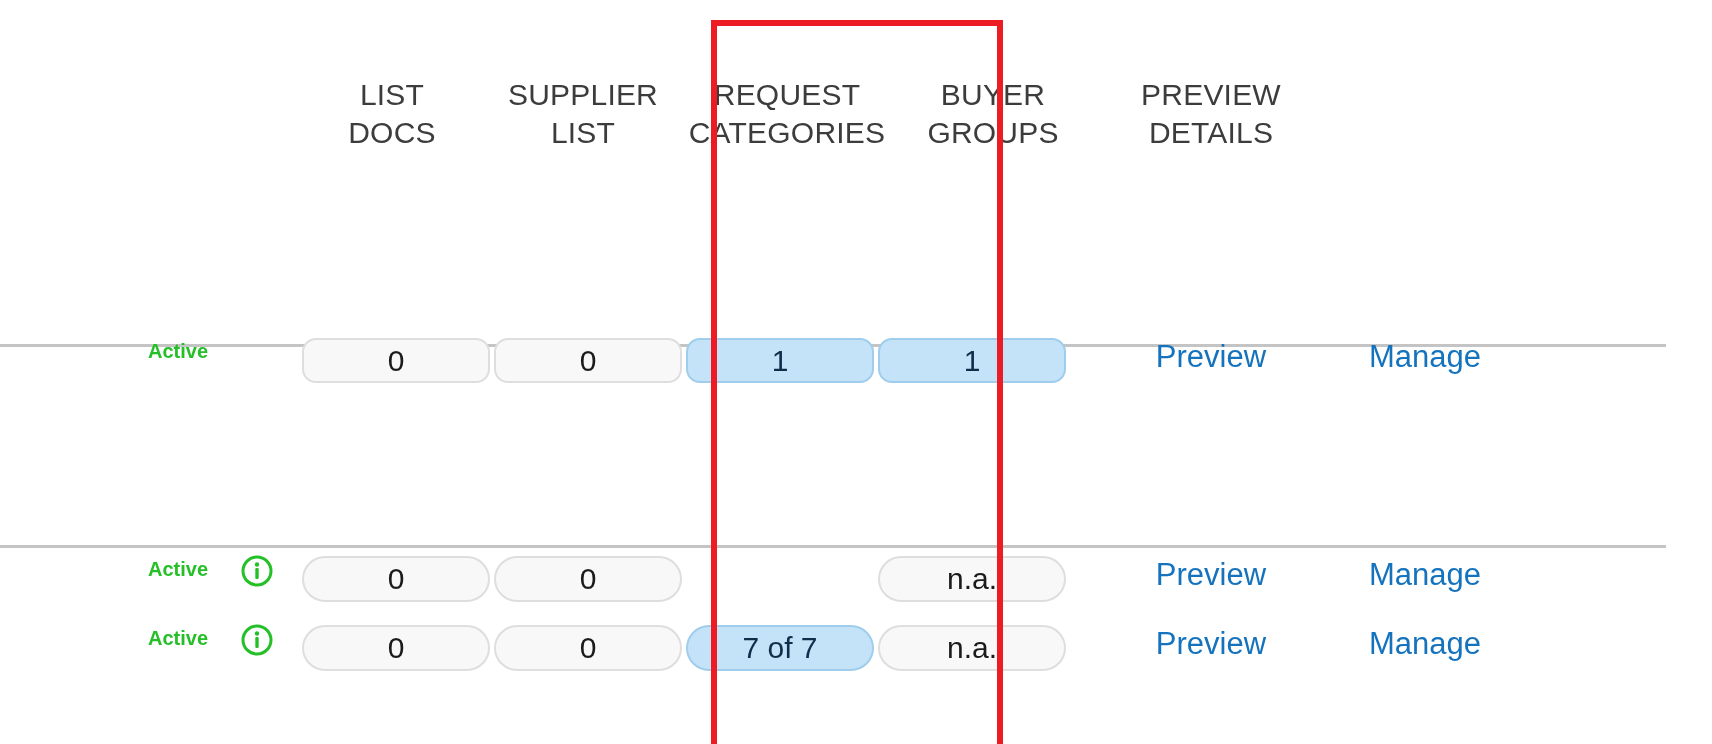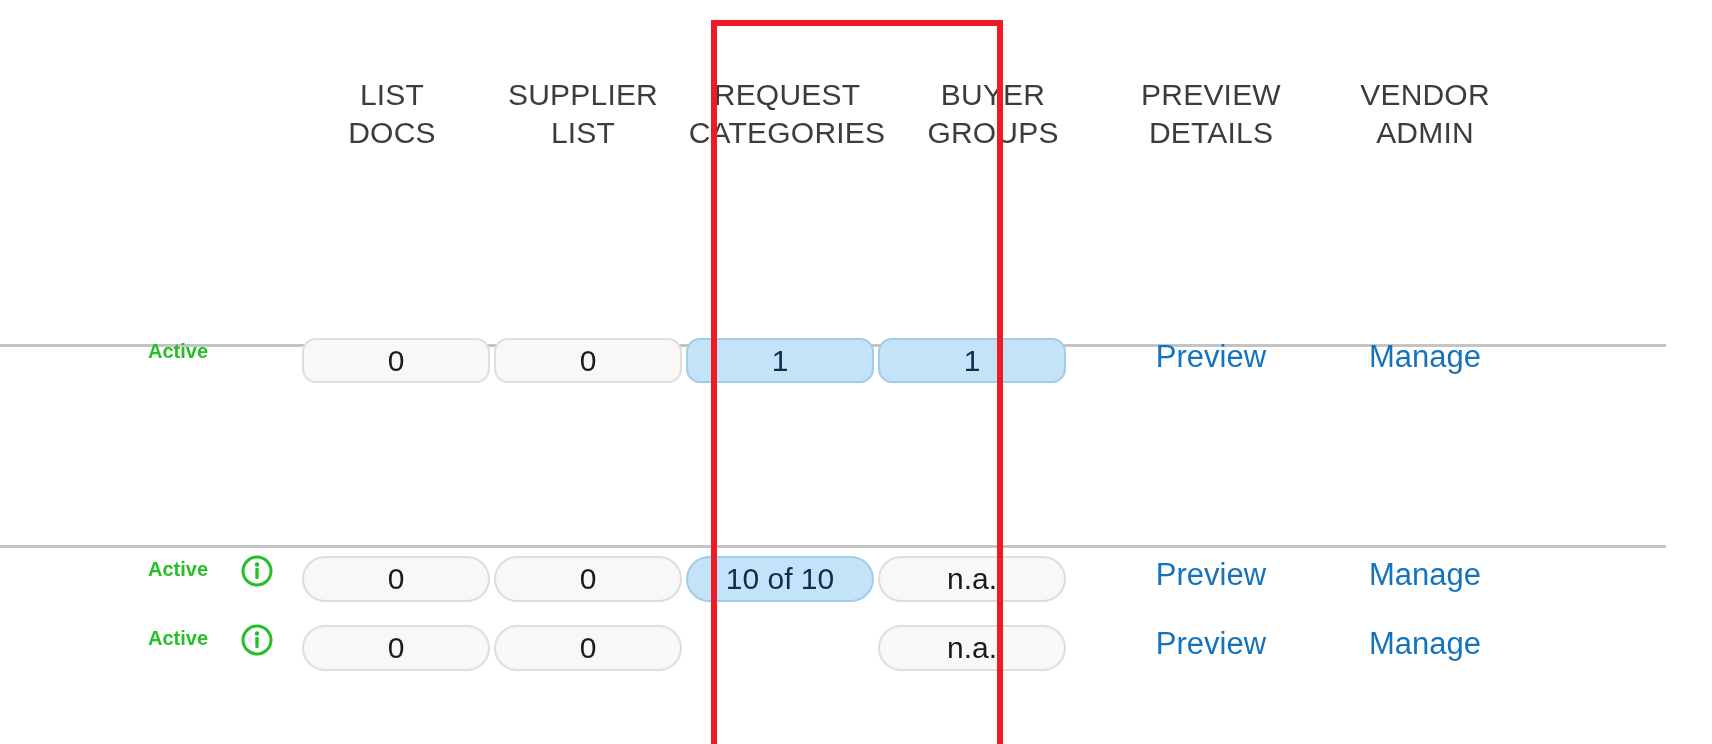--- a/index.html
+++ b/index.html
@@ -122,22 +122,20 @@
     <div class="col-head" style="left:292px;width:200px;">LIST
 DOCS</div>
     <div class="col-head" style="left:483px;width:200px;">SUPPLIER
 LIST</div>
     <div class="col-head" style="left:677px;width:220px;">REQUEST
 CATEGORIES</div>
     <div class="col-head" style="left:893px;width:200px;">BUYER
 GROUPS</div>
     <div class="col-head" style="left:1106px;width:210px;">PREVIEW
 DETAILS</div>
-    <div class="col-head" style="left:1320px;width:210px;">VENDOR
-ADMIN</div>
   </div>
 
   <div class="divider" style="left:0px;top:344px;width:1666px;"></div>
 
   <div class="row" style="top:0;height:744px;">
     <div class="status" style="left:78px;top:340px;width:200px;">Active</div>
 
     <div class="pill grey r-sm" style="left:302px;top:338px;width:188px;height:45px;">0</div>
 
     <div class="pill grey r-sm" style="left:494px;top:338px;width:188px;height:45px;">0</div>
@@ -161,21 +159,20 @@
         <circle cx="17" cy="17" r="14" fill="none" stroke="#25c028" stroke-width="3"></circle>
         <circle cx="17" cy="10.5" r="2.2" fill="#25c028"></circle>
         <rect x="15.3" y="14" width="3.4" height="11" rx="1.2" fill="#25c028"></rect>
       </svg>
     </span>
 
     <div class="pill grey r-full" style="left:302px;top:556px;width:188px;height:46px;">0</div>
 
     <div class="pill grey r-full" style="left:494px;top:556px;width:188px;height:46px;">0</div>
 
-    <div class="pill blue r-full" style="left:686px;top:556px;width:188px;height:46px;">10 of 10</div>
 
     <div class="pill grey r-full" style="left:878px;top:556px;width:188px;height:46px;">n.a.</div>
 
     <div class="link" style="left:1106px;top:557px;width:210px;">Preview</div>
 
     <div class="link" style="left:1320px;top:557px;width:210px;">Manage</div>
   </div>
 
   <div class="row" style="top:0;height:744px;">
     <div class="status" style="left:78px;top:627px;width:200px;">Active</div>
@@ -185,20 +182,21 @@
         <circle cx="17" cy="17" r="14" fill="none" stroke="#25c028" stroke-width="3"></circle>
         <circle cx="17" cy="10.5" r="2.2" fill="#25c028"></circle>
         <rect x="15.3" y="14" width="3.4" height="11" rx="1.2" fill="#25c028"></rect>
       </svg>
     </span>
 
     <div class="pill grey r-full" style="left:302px;top:625px;width:188px;height:46px;">0</div>
 
     <div class="pill grey r-full" style="left:494px;top:625px;width:188px;height:46px;">0</div>
 
+    <div class="pill blue r-full" style="left:686px;top:625px;width:188px;height:46px;">7 of 7</div>
 
     <div class="pill grey r-full" style="left:878px;top:625px;width:188px;height:46px;">n.a.</div>
 
     <div class="link" style="left:1106px;top:626px;width:210px;">Preview</div>
 
     <div class="link" style="left:1320px;top:626px;width:210px;">Manage</div>
   </div>
 
   <div class="divider" style="left:0px;top:686px;width:1666px;height:0px;"></div>
 

